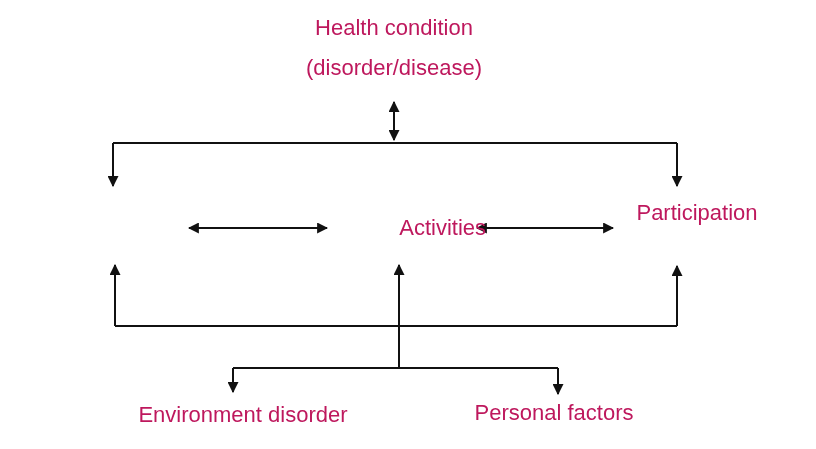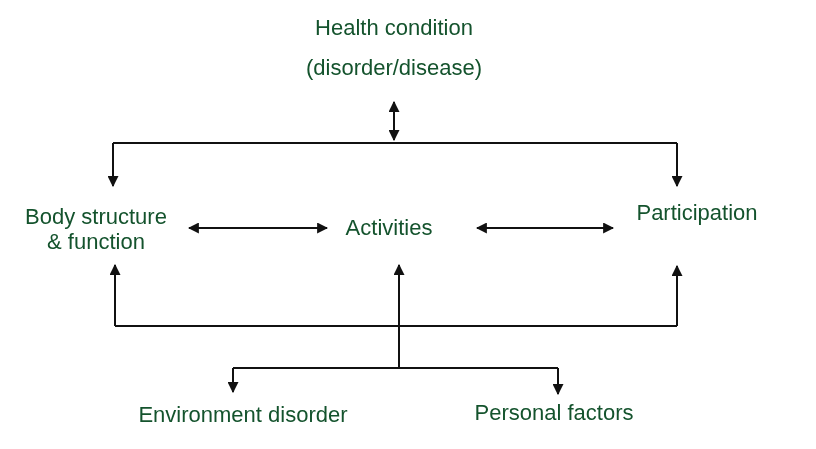--- a/index.html
+++ b/index.html
@@ -26,21 +26,21 @@
   #diagram-svg line, #diagram-svg path.bar {
     stroke: #111111;
     stroke-width: 2;
     fill: none;
   }
   .label {
     position: absolute;
     text-align: center;
     font-size: 22px;
     line-height: 25px;
-    color: #14532d;
+    color: #be185d;
     white-space: nowrap;
   }
   .label span { display: block; }
   .two-line-top {
     line-height: 40px;
   }
 </style>
 </head>
 <body>
 
@@ -78,26 +78,22 @@
     <line x1="233" y1="368" x2="233" y2="392" marker-end="url(#ah)"></line>
 
     <line x1="558" y1="368" x2="558" y2="394" marker-end="url(#ah)"></line>
   </svg>
 
   <div class="label two-line-top" style="left: 244px; top: 8px; width: 300px;">
     <span>Health condition</span>
     <span>(disorder/disease)</span>
   </div>
 
-  <div class="label" style="left: 6px; top: 204px; width: 180px;">
-    <span>Body structure</span>
-    <span>&amp; function</span>
-  </div>
 
-  <div class="label" style="left: 309px; top: 215px; width: 160px;">Activities</div>
+  <div class="label" style="left: 326px; top: 215px; width: 160px; text-align: right;">Activities</div>
 
   <div class="label" style="left: 607px; top: 200px; width: 180px;">Participation</div>
 
   <div class="label" style="left: 113px; top: 402px; width: 260px;">Environment disorder</div>
 
   <div class="label" style="left: 444px; top: 400px; width: 220px;">Personal factors</div>
 
 </div>
 
 </body></html>

